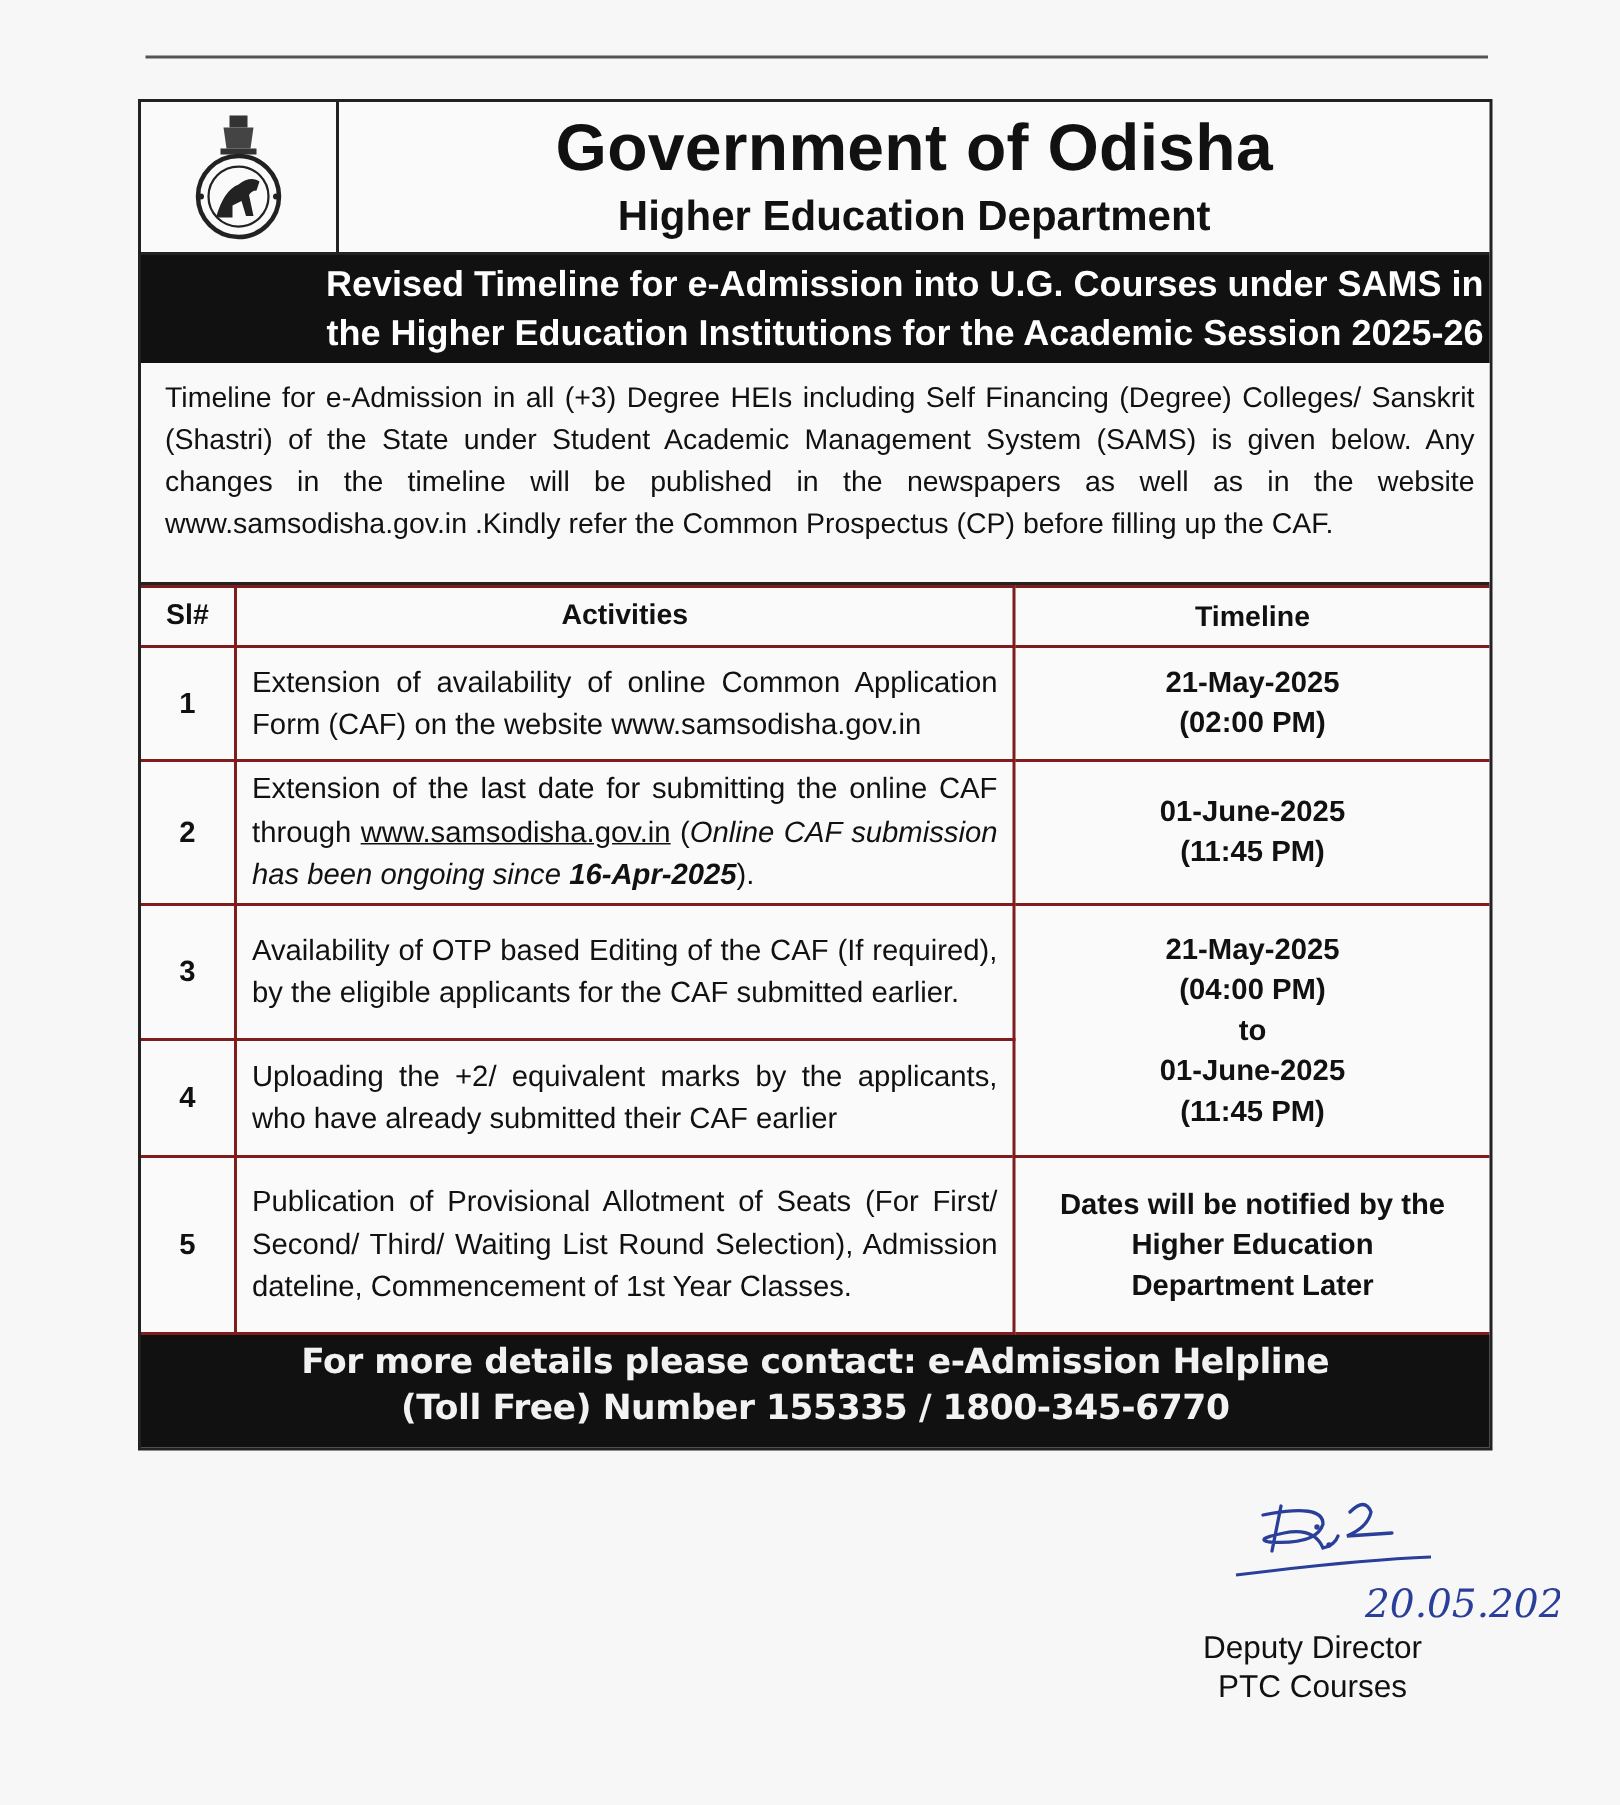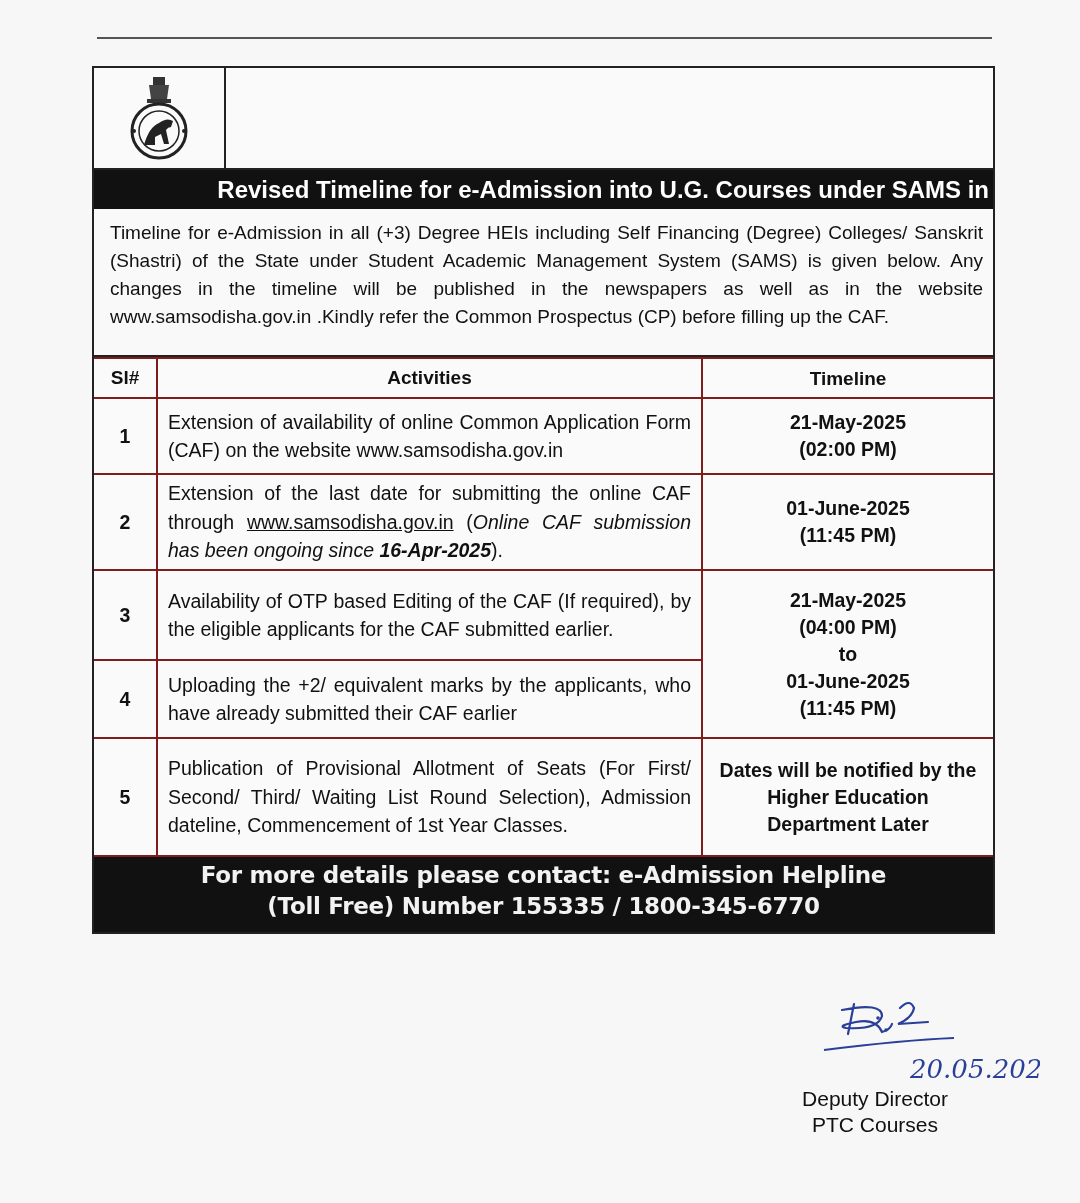--- a/index.html
+++ b/index.html
@@ -42,24 +42,29 @@
         <rect x="34" y="2" width="12" height="8" fill="#333"></rect>
         <path d="M30 10 h20 l-2 14 h-16 z" fill="#444"></path>
         <rect x="28" y="24" width="24" height="4" fill="#333"></rect>
         <circle cx="40" cy="56" r="27" fill="none" stroke="#222" stroke-width="3"></circle>
         <circle cx="40" cy="56" r="20" fill="none" stroke="#222" stroke-width="1.5"></circle>
         <circle cx="15" cy="56" r="2" fill="#222"></circle>
           <circle cx="65" cy="56" r="2" fill="#222"></circle>
         <path d="M25 70 q5 -18 15 -22 q8 -6 14 -2 l-2 6 q-3 0 -5 3 l3 14 h-5 l-3 -10 l-6 3 l0 8 h-5 z" fill="#222"></path>
       </svg>
     </div>
+    <div class="titles">
+      <div class="gov">Government of Odisha</div>
+      <div class="dept">Higher Education Department</div>
+    </div>
   </div>
 
   <div class="banner">
     <div>Revised Timeline for e-Admission into U.G. Courses under SAMS in</div>
+    <div>the Higher Education Institutions for the Academic Session 2025-26</div>
   </div>
 
   <div class="intro">Timeline for e-Admission in all (+3) Degree HEIs including Self Financing (Degree) Colleges/ Sanskrit (Shastri) of the State under Student Academic Management System (SAMS) is given below. Any changes in the timeline will be published in the newspapers as well as in the website www.samsodisha.gov.in .Kindly refer the Common Prospectus (CP) before filling up the CAF.</div>
 
   <table>
     <thead>
       <tr>
         <th class="sl">Sl#</th>
         <th>Activities</th>
         <th class="tl">Timeline</th>
@@ -93,21 +98,21 @@
           <div>(11:45 PM)</div>
         </td>
       </tr>
       <tr style="height:78px">
         <td class="sl">4</td>
         <td class="act">Uploading the +2/ equivalent marks by the applicants, who have already submitted their CAF earlier</td>
       </tr>
       <tr style="height:118px">
         <td class="sl">5</td>
         <td class="act">Publication of Provisional Allotment of Seats (For First/ Second/ Third/ Waiting List Round Selection), Admission dateline, Commencement of 1st Year Classes.</td>
-        <td class="tl" style="padding:0 10px">Dates will be notified by the Higher Education Department Later</td>
+        <td class="tl" style="padding:0 23px">Dates will be notified by the Higher Education Department Later</td>
       </tr>
     </tbody>
   </table>
 
   <div class="footer">
     <div>For more details please contact: e-Admission Helpline</div>
     <div>(Toll Free) Number 155335 / 1800-345-6770</div>
   </div>
 </div>
 

